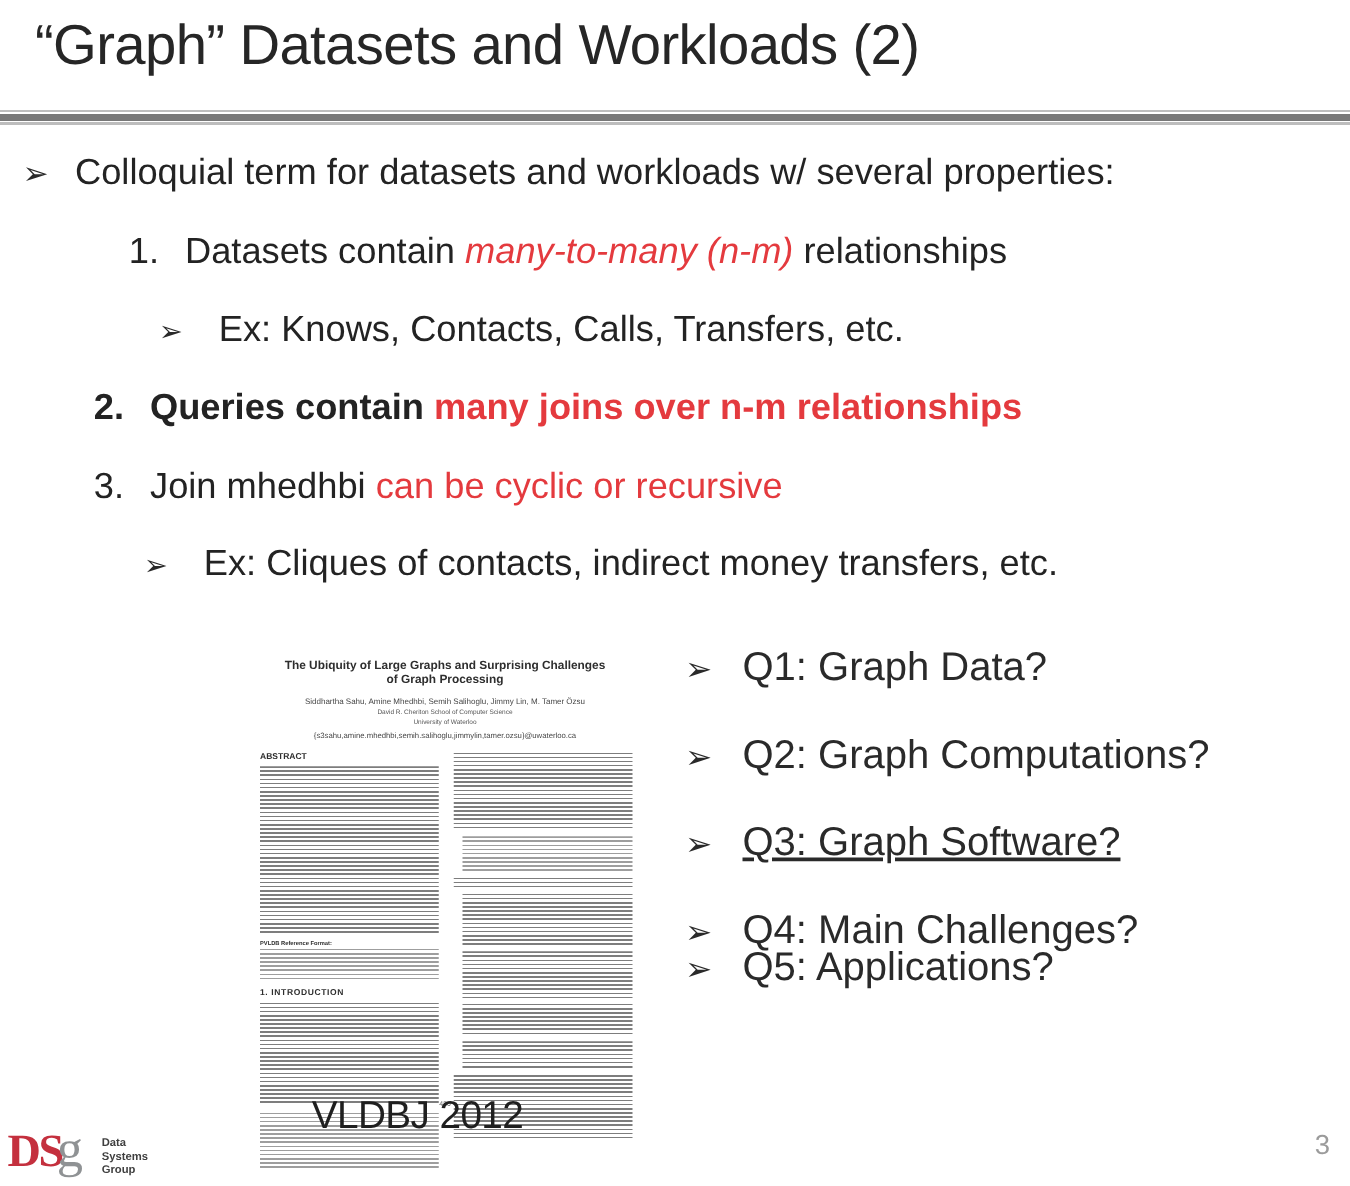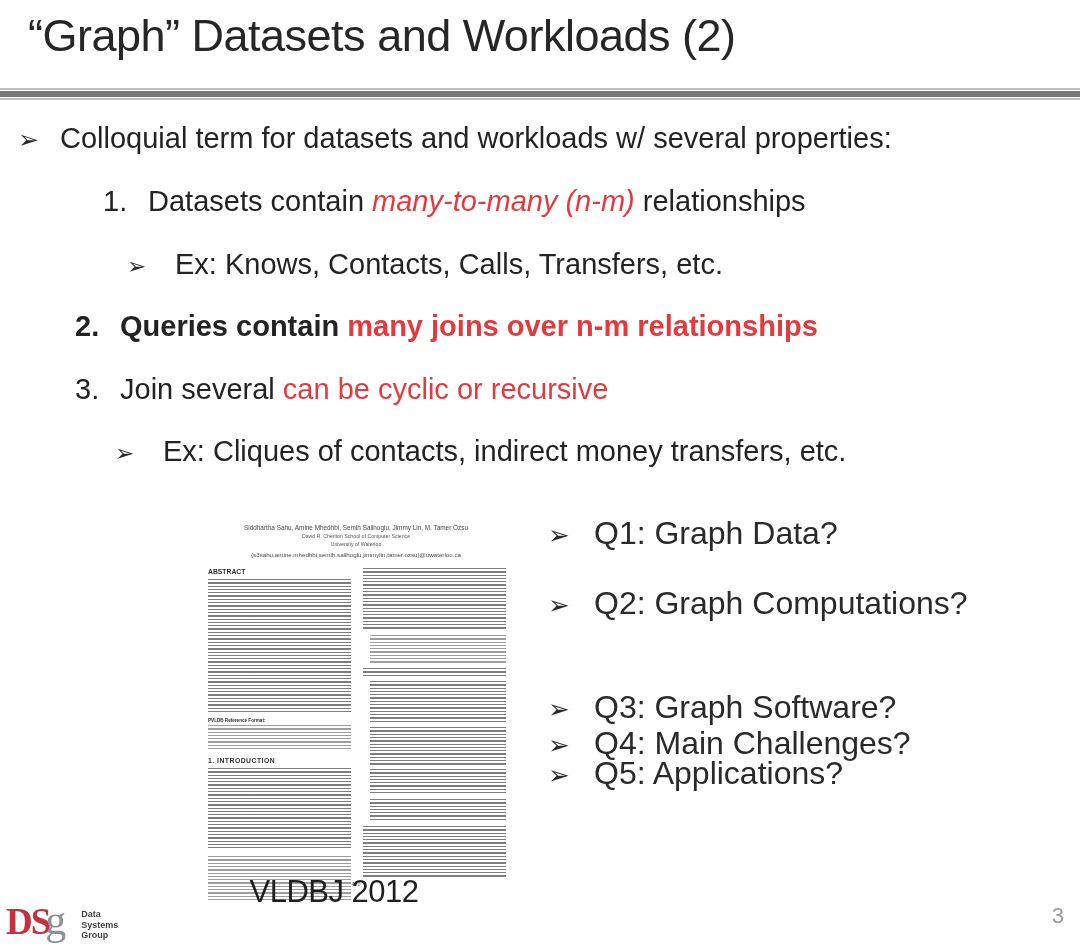--- a/index.html
+++ b/index.html
@@ -78,28 +78,32 @@
 
 <div class="row sub" style="top:245px;margin-left:12px;">
   <span class="arrow">➢</span><span>Ex: Knows, Contacts, Calls, Transfers, etc.</span>
 </div>
 
 <div class="row" style="top:307px;font-weight:bold;">
   <span class="num-label">2.</span><span><span>Queries contain </span><span class="red">many joins over n-m relationships</span><span></span></span>
 </div>
 
 <div class="row" style="top:370px;">
-  <span class="num-label">3.</span><span><span>Join several </span><span class="red">can be cyclic or recursive</span><span></span></span>
+  <span class="num-label">3.</span><span><span>Join mhedhbi </span><span class="red">can be cyclic or recursive</span><span></span></span>
 </div>
 
 <div class="row sub" style="top:432px;">
   <span class="arrow">➢</span><span>Ex: Cliques of contacts, indirect money transfers, etc.</span>
 </div>
 
 <div class="paper">
+  <div class="p-title">
+    <div>The Ubiquity of Large Graphs and Surprising Challenges</div>
+    <div>of Graph Processing</div>
+  </div>
   <div class="p-authors">Siddhartha Sahu, Amine Mhedhbi, Semih Salihoglu, Jimmy Lin, M. Tamer Özsu</div>
   <div class="p-affil">David R. Cheriton School of Computer Science</div>
   <div class="p-affil">University of Waterloo</div>
   <div class="p-email">{s3sahu,amine.mhedhbi,semih.salihoglu,jimmylin,tamer.ozsu}@uwaterloo.ca</div>
   <div class="p-cols">
     <div class="p-col">
       <div class="p-h abs">ABSTRACT</div>
       <div class="greek" style="height:134px;"></div>
       <div class="p-h ref">PVLDB Reference Format:</div>
       <div class="greek light" style="height:26px;"></div>
@@ -121,21 +125,21 @@
   <div class="p-pagenum">420</div>
 </div>
 <div class="p-caption">VLDBJ 2012</div>
 
 <div class="q-row" style="top:513px;">
   <span class="arrow">➢</span><span>Q1: Graph Data?</span>
 </div>
 <div class="q-row" style="top:583px;">
   <span class="arrow">➢</span><span>Q2: Graph Computations?</span>
 </div>
-<div class="q-row" style="top:687px;">
+<div class="q-row" style="top:653px;text-decoration:underline;">
   <span class="arrow">➢</span><span>Q3: Graph Software?</span>
 </div>
 <div class="q-row" style="top:723px;">
   <span class="arrow">➢</span><span>Q4: Main Challenges?</span>
 </div>
 <div class="q-row" style="top:753px;">
   <span class="arrow">➢</span><span>Q5: Applications?</span>
 </div>
 
 <div class="logo">

